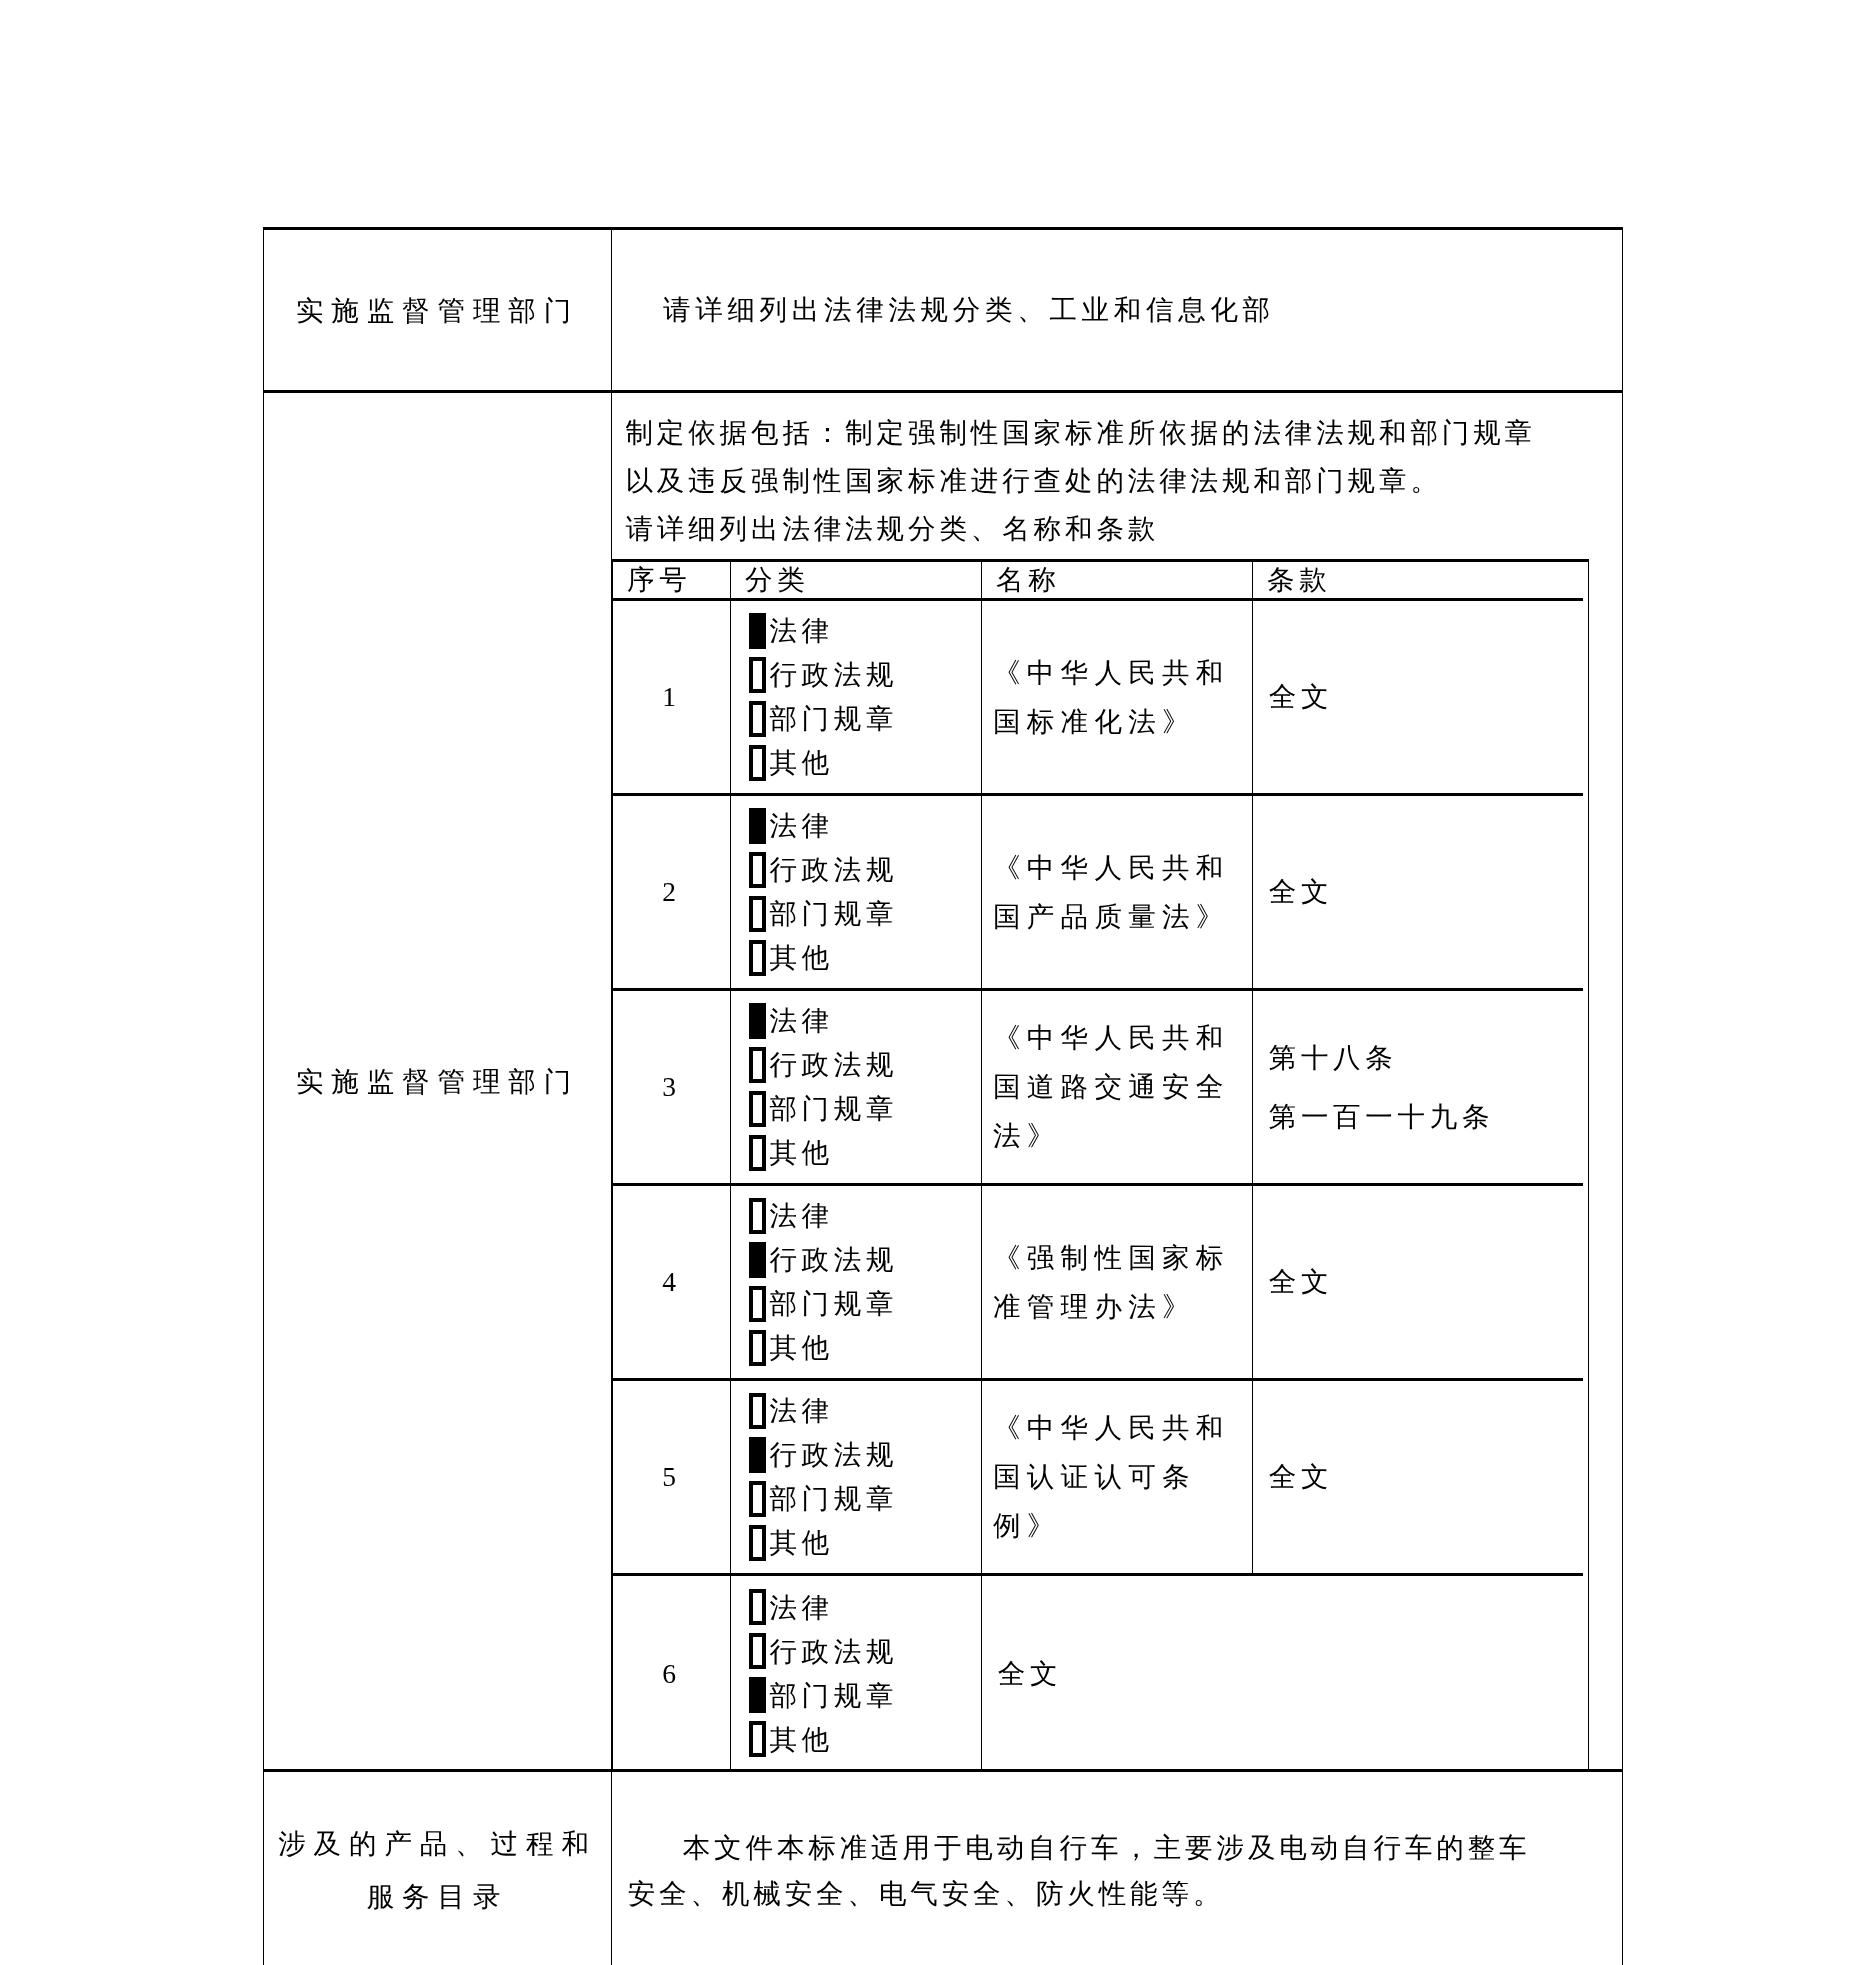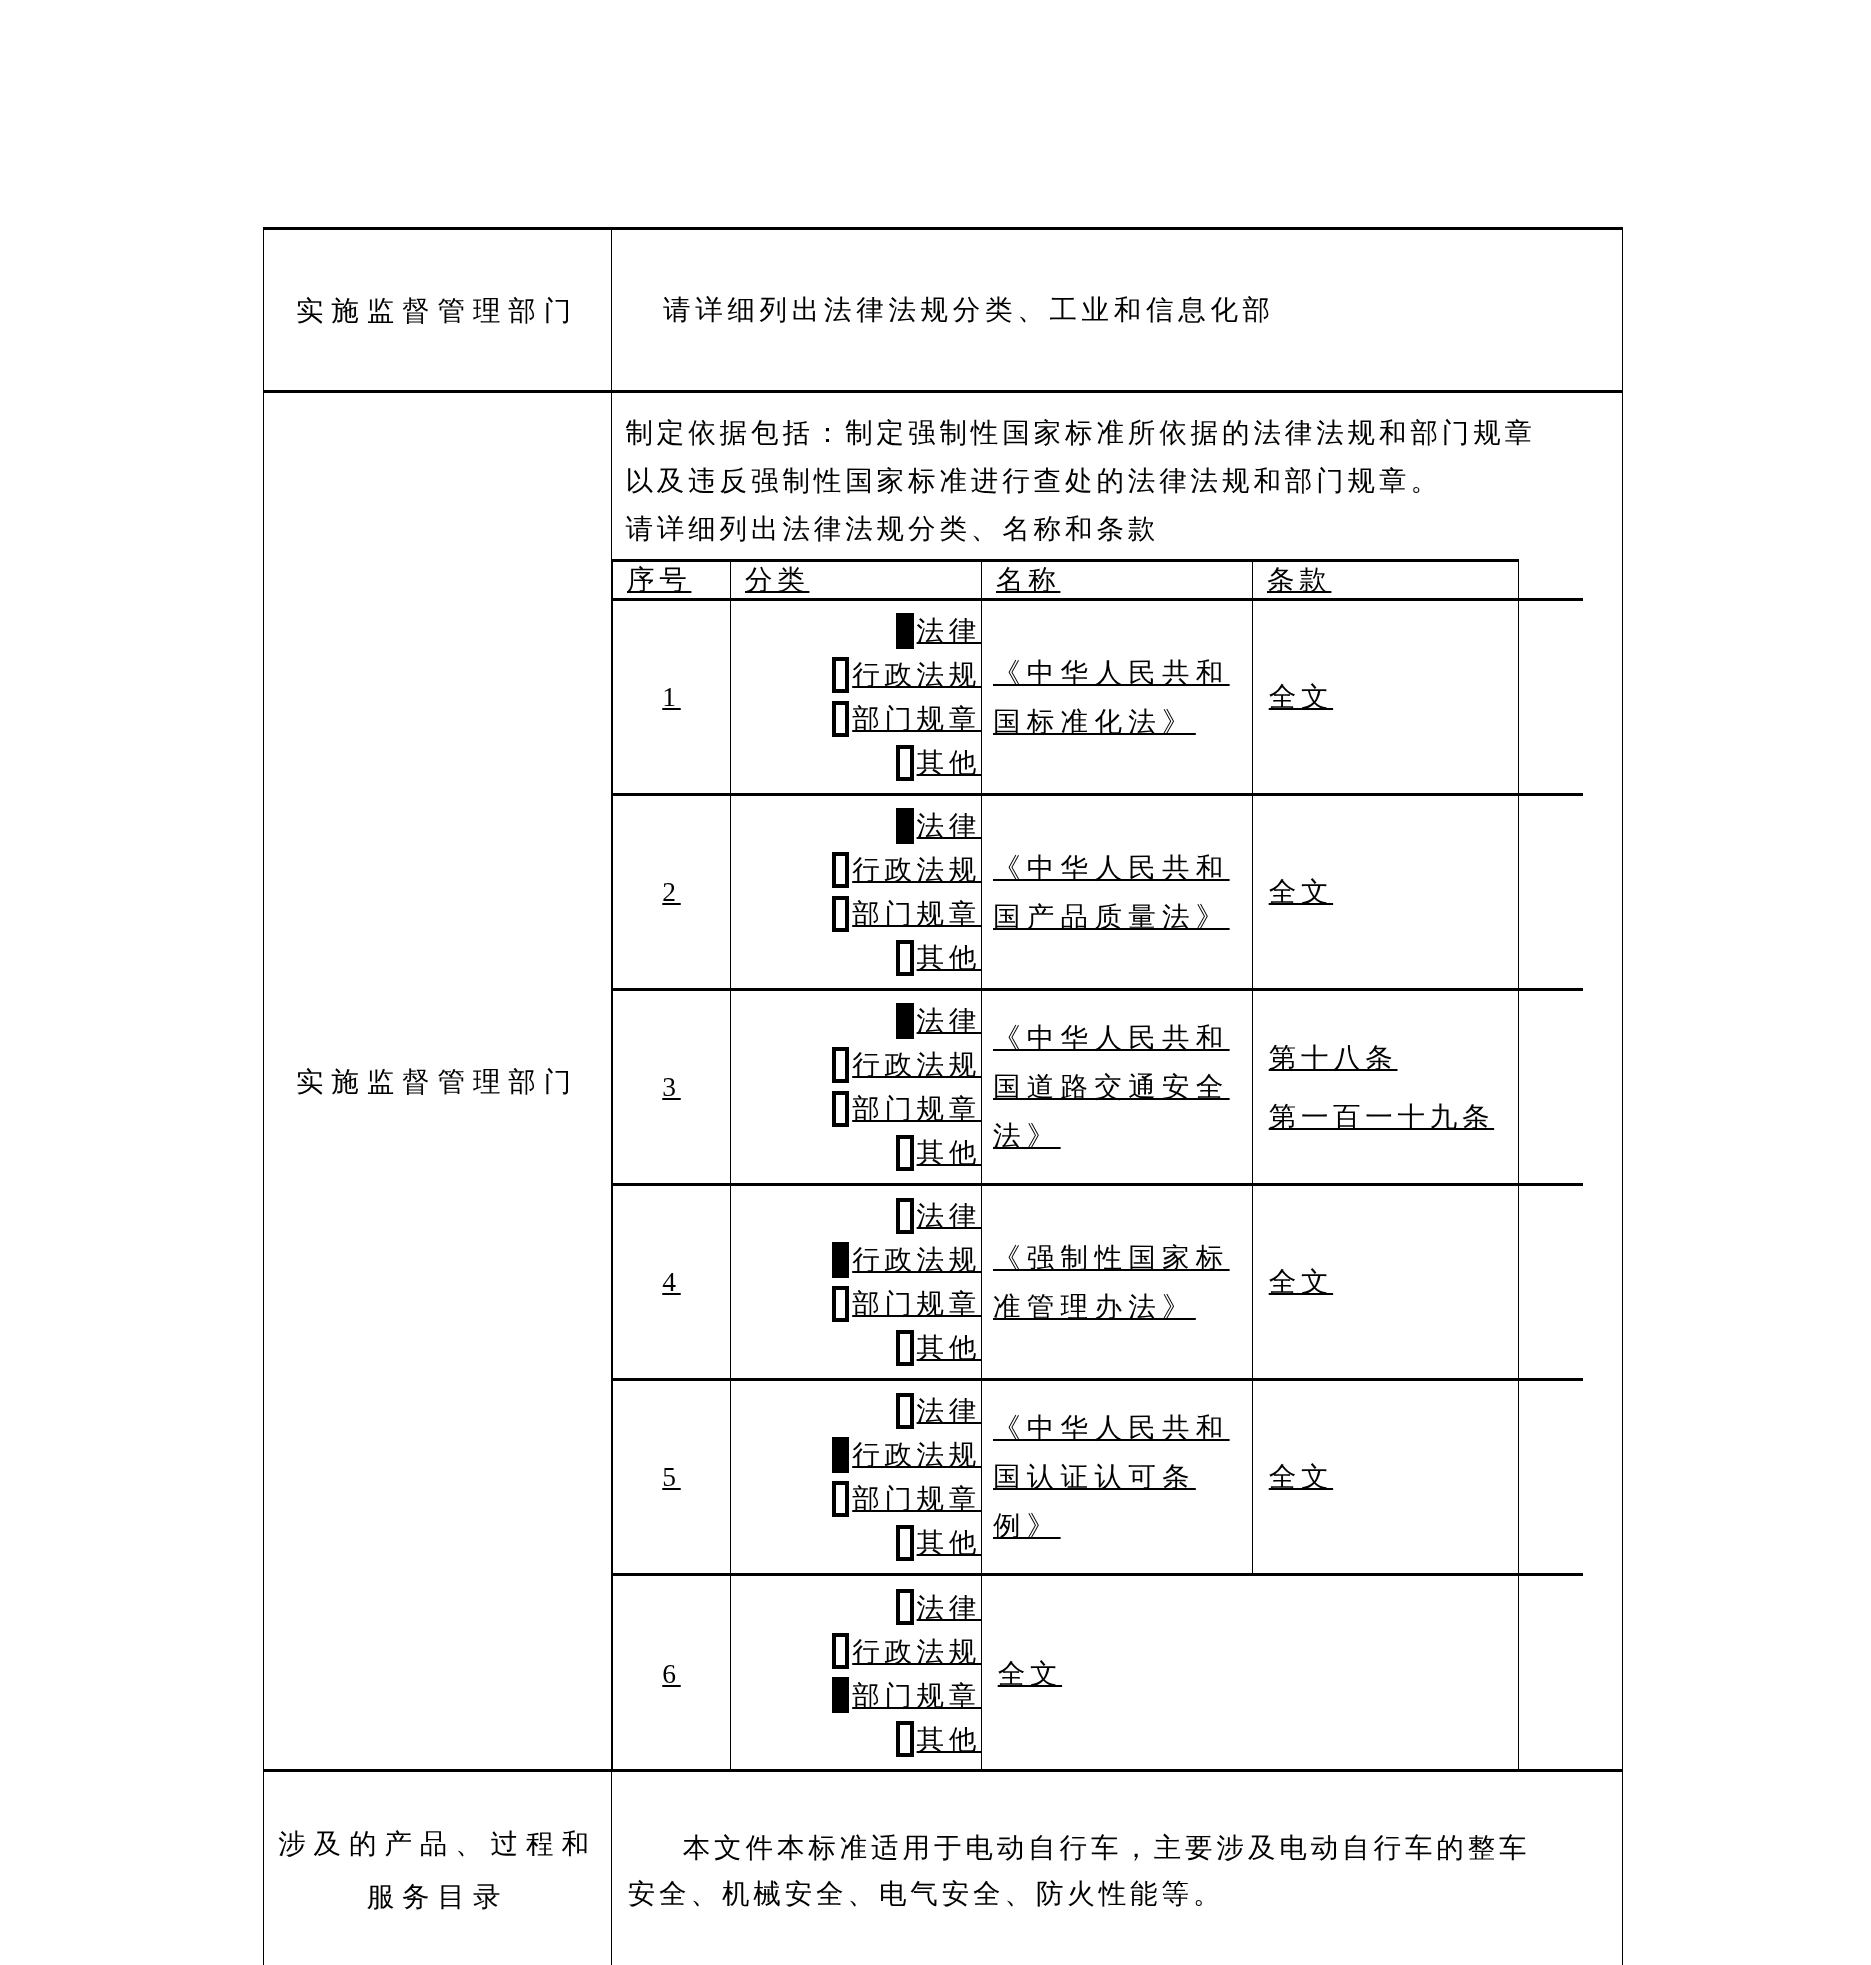--- a/index.html
+++ b/index.html
@@ -13,30 +13,30 @@
       display:flex;align-items:center;justify-content:center;text-align:center;
       letter-spacing:7.9px;white-space:pre-line;line-height:53px;}
   .cval{flex:1;display:flex;align-items:center;box-sizing:border-box;}
   
   .r1{height:163px;} .r2{height:1379px;} .r3{height:198px;} .r4{height:230px;}
   
   .r1 .cval{padding-left:51px;}
   
   .basis-content{flex:1;display:block;box-sizing:border-box;padding:5.5px 11.8px 0 13.4px;margin-top:10px;}
   .intro{white-space:pre-line;line-height:48px;letter-spacing:3.9px;}
-  .legal{margin-top:6.3px;margin-left:-13.4px;width:907px;border:1.6px solid #000;border-top-width:3.9px;
+  .legal{margin-top:6.3px;margin-left:-13.4px;width:977px;border:1.6px solid #000;border-top-width:3.9px;
          box-sizing:border-box;display:grid;grid-template-columns:118px 251px 271px 330px;
-         grid-template-rows:39px repeat(6,195px);text-decoration:underline;}
+         grid-template-rows:39px repeat(6,195px);}
   .lc{border-right:1.6px solid #000;border-bottom:3.9px solid #000;box-sizing:border-box;
       display:flex;align-items:center;}
   .lc.le{border-right:none;}
   .lc.lb{border-bottom:none;}
   .hcell{padding-left:14px;}
   .idx{justify-content:center;}
-  .opts{flex-direction:column;justify-content:center;align-items:flex-end;padding-left:18px;gap:8px;}
+  .opts{flex-direction:column;justify-content:center;align-items:flex-start;padding-left:18px;gap:8px;}
   .opt{display:flex;align-items:center;gap:3.1px;}
   .cb{display:inline-block;width:17.3px;height:36px;border:4.3px solid #000;background:#fff;box-sizing:border-box;}
   .cb.cb-filled{background:#000;}
   .nm{padding-left:11px;white-space:pre-line;line-height:49px;letter-spacing:6.3px;}
   .cl{padding-left:15.7px;white-space:pre-line;line-height:59px;}
   
   .r3 .cval{padding:3.9px 15.7px 0 15.7px;align-items:center;}
   .cat-val{white-space:pre-line;line-height:46px;text-indent:2em;letter-spacing:3.9px;}
   
   .sub2{width:261px;flex:0 0 261px;border-right:1.6px solid #000;box-sizing:border-box;

